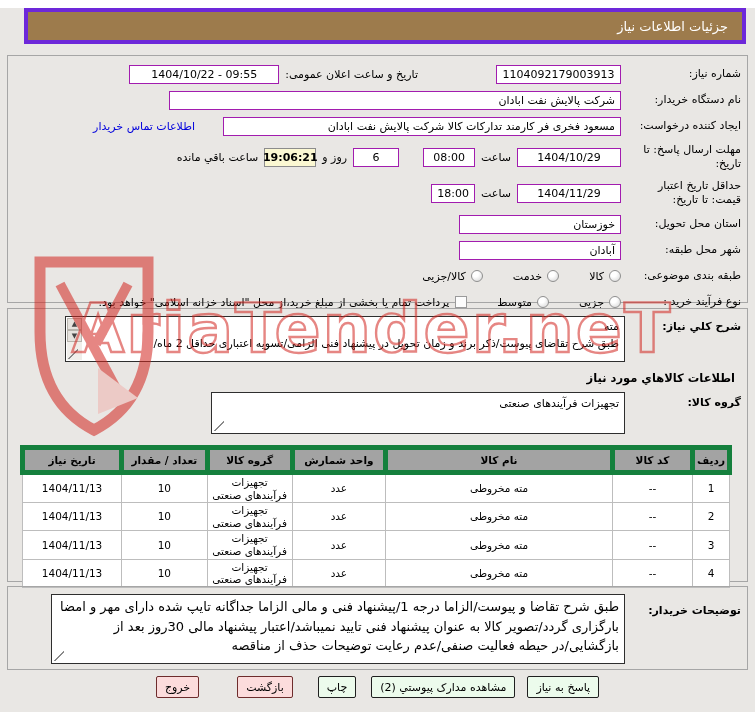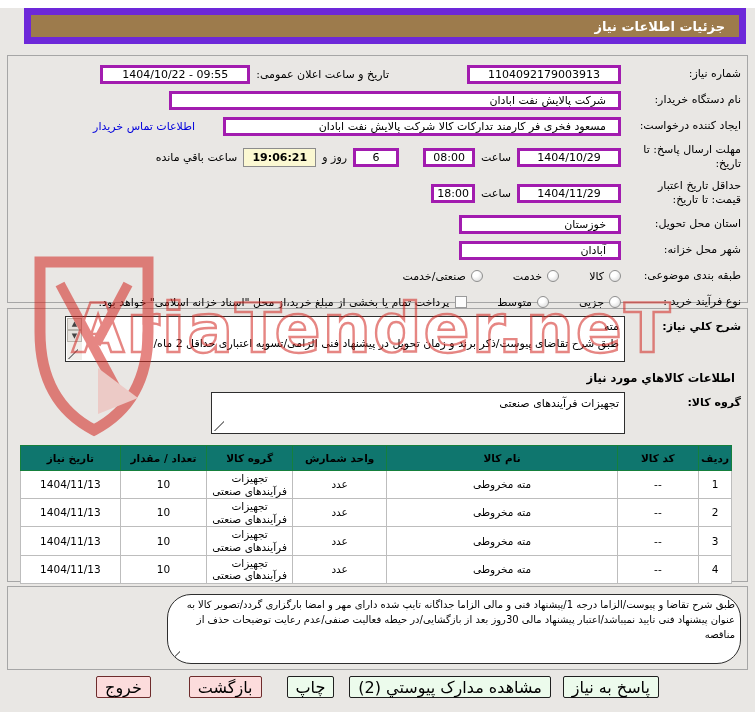--- a/index.html
+++ b/index.html
@@ -7,50 +7,50 @@
   body {
     position:relative; overflow:hidden;
     background:#e9e7e4;
     font-family:"DejaVu Sans", sans-serif;
     font-size:11px; color:#000; direction:rtl;
   }
   .top-white { position:absolute; top:0; left:0; right:0; height:8px; background:#fff; }
 
   .titlebar {
     position:absolute; top:8px; right:9px; left:8px; height:36px;
-    background:#9d7b4c; border:7px solid #6d28d9;
-    color:#fff; font-weight:bold; font-size:13px;
+    background:#9d7b4c; border:4px solid #6d28d9;
+    color:#fff; font-weight:normal; font-size:13px;
     display:flex; align-items:center; padding:0 14px;margin-left:16px;
   }
 
   .panel { position:absolute; right:7px; left:7px; border:1px solid #a6a6a6; }
   #panel1 { top:55px;  height:248px; padding:5px 6px 0 4px; }
   #panel2 { top:308px; height:274px; padding:7px 6px 0 4px; }
   #panel3 { top:586px; height:84px;  padding:7px 6px 0 4px; display:flex; }
 
   .frow { display:flex; align-items:center; min-height:26px; }
   .frow.tall { min-height:36px; }
   .lbl { width:120px; flex:0 0 120px; padding-left:6px; text-align:right; line-height:1.3; }
   .lbl-b { width:116px; flex:0 0 116px; padding-left:10px; text-align:right; font-weight:bold; line-height:1.35; }
 
   .inp {
-    background:#fff; border:3px solid #a21caf; height:19px;
-    display:flex; align-items:center; padding:0 12px; overflow:hidden; white-space:nowrap;
+    background:#fff; border:1px solid #a21caf; height:19px;
+    display:flex; align-items:center; padding:0 5px; overflow:hidden; white-space:nowrap;
   }
   .center { justify-content:center; }
   .ltr { direction:ltr; unicode-bidi:isolate; }
 
   .link { color:#0000dd; cursor:pointer; }
   .gap6  { width:6px;  flex:0 0 6px; }
   .gap24 { width:24px; flex:0 0 24px; }
   .gap28 { width:28px; flex:0 0 28px; }
   .gap78 { width:78px; flex:0 0 78px; }
 
   .countdown {
-    background:#fbf8d2; border:1px solid #8c8c8c; height:19px; width:73px;
+    background:#fbf8d2; border:1px solid #8c8c8c; height:19px; width:52px;
     display:flex; align-items:center; justify-content:center; font-weight:bold;
   }
 
   .radio {
     width:12px; height:12px; flex:0 0 12px; border-radius:50%;
     border:1px solid #8f8f8f;
     background:radial-gradient(circle at 35% 30%, #ffffff 30%, #d9d9d9 90%);
     margin-left:5px;
   }
   .check {
@@ -59,21 +59,21 @@
   }
   .optlbl { margin-left:30px; }
   .note { white-space:nowrap; }
 
   .box {
     position:relative; background:#fff; border:1px solid #2e2e2e;
     text-align:right; line-height:1.55; overflow:hidden;
   }
   .need-box { width:560px; height:46px; padding:1px 5px 1px 20px; }
   .group-box { width:414px; height:42px; padding:2px 5px; }
-  .notes-box { width:574px; height:70px; padding:2px 5px; font-size:10px; line-height:1.5;border-radius:24px; }
+  .notes-box { width:574px; height:70px; padding:2px 5px; font-size:13px; line-height:1.5; }
 
   .scrollstrip {
     position:absolute; left:1px; top:1px; bottom:1px; width:15px;
     background:#f0eeea; display:flex; flex-direction:column; align-items:stretch;
   }
   .sbtn {
     height:12px; font-size:7px; line-height:11px; text-align:center; color:#444;
     background:#e6e3de; border:1px solid #b8b4ad; cursor:pointer;
   }
   .resize-mark {
@@ -82,56 +82,56 @@
   }
 
   .section-hd { font-weight:bold; font-size:11.5px; text-align:right; margin:9px 6px 7px; }
   .group-row { display:flex; margin-top:2px; }
 
   table.goods {
     width:712px; margin:11px 9px 0 auto;
     border-collapse:collapse; font-size:10.5px; direction:rtl;
   }
   table.goods th {
-    background:#0f766e; border:1px solid #15803d; font-weight:bold;
+    background:#a3a3a3; border:5px solid #15803d; font-weight:bold;
     height:25px; padding:1px 2px; text-align:center;
   }
   table.goods td {
     background:#fff; border:1px solid #bdbdbd; height:28px;
     text-align:center; padding:1px 3px; line-height:1.2;
   }
 
   .btnrow {
     position:absolute; top:676px; left:0; right:0;
     display:flex; justify-content:center; align-items:center;
   }
   .btn {
     height:22px; border:1px solid #1f1f1f; border-radius:2px;
     display:flex; align-items:center; justify-content:center;
-    padding:0 8px; cursor:pointer; white-space:nowrap; font-size:16px;
+    padding:0 8px; cursor:pointer; white-space:nowrap; font-size:11px;
   }
   .btn.green { background:#ecfbec; }
   .btn.pink  { background:#fcdcdc; border-color:#6e2c2c; }
   .mL12 { margin-left:12px; } .mL15 { margin-left:15px; }
   .mL25 { margin-left:25px; } .mL22 { margin-left:38px; }
 
   .wm { position:absolute; inset:0; pointer-events:none; z-index:6; opacity:0.55;border-radius:6px; }
 </style>
 </head>
 <body>
 
 <div class="top-white"></div>
 
 <div class="titlebar">جزئیات اطلاعات نیاز</div>
 
 <div class="panel" id="panel1">
 
   <div class="frow">
     <div class="lbl">شماره نیاز:</div>
-    <div class="inp center" style="width:154px">
+    <div class="inp center" style="width:125px">
         <span class="ltr">1104092179003913</span>
       </div>
     <div class="gap78"></div>
     <div>تاریخ و ساعت اعلان عمومی:</div>
     <div class="gap6"></div>
     <div class="inp center" style="width:150px">
         <span class="ltr">1404/10/22 - 09:55</span>
       </div>
   </div>
 
@@ -188,36 +188,36 @@
   </div>
 
   <div class="frow">
     <div class="lbl">استان محل تحویل:</div>
     <div class="inp" style="width:162px">
         <span>خوزستان</span>
       </div>
   </div>
 
   <div class="frow">
-    <div class="lbl">شهر محل خزانه:</div>
+    <div class="lbl">شهر محل طبقه:</div>
     <div class="inp" style="width:162px">
         <span>آبادان</span>
       </div>
   </div>
 
   <div class="frow">
     <div class="lbl">طبقه بندی موضوعی:</div>
     <span class="radio"></span>
     <span>کالا</span>
     <span class="optlbl"></span>
     <span class="radio"></span>
     <span>خدمت</span>
     <span class="optlbl"></span>
     <span class="radio"></span>
-    <span>صنعتی/خدمت</span>
+    <span>کالا/جزیی</span>
   </div>
 
   <div class="frow">
     <div class="lbl">نوع فرآیند خرید :</div>
     <span class="radio"></span>
     <span>جزیی</span>
     <span class="optlbl"></span>
     <span class="radio"></span>
     <span>متوسط</span>
     <span class="optlbl"></span>
@@ -307,20 +307,21 @@
           <td>عدد</td>
           <td>تجهیزات فرآیندهای صنعتی</td>
           <td>10</td>
           <td>1404/11/13</td>
         </tr>
       </tbody>
   </table>
 </div>
 
 <div class="panel" id="panel3">
+  <div class="lbl-b" style="padding-top:10px">توضیحات خریدار:</div>
   <div class="box notes-box">
     <span>طبق شرح تقاضا و پیوست/الزاما درجه 1/پیشنهاد فنی و مالی الزاما جداگانه تایپ شده دارای مهر و امضا بارگزاری گردد/تصویر کالا به عنوان پیشنهاد فنی تایید نمیباشد/اعتبار پیشنهاد مالی 30روز بعد از بازگشایی/در حیطه فعالیت صنفی/عدم رعایت توضیحات حذف از مناقصه</span>
     <div class="resize-mark"></div>
   </div>
 </div>
 
 <div class="btnrow">
   <div class="btn green mL12">پاسخ به نیاز</div>
   <div class="btn green mL15">مشاهده مدارک پیوستي (2)</div>
   <div class="btn green mL25">چاپ</div>

